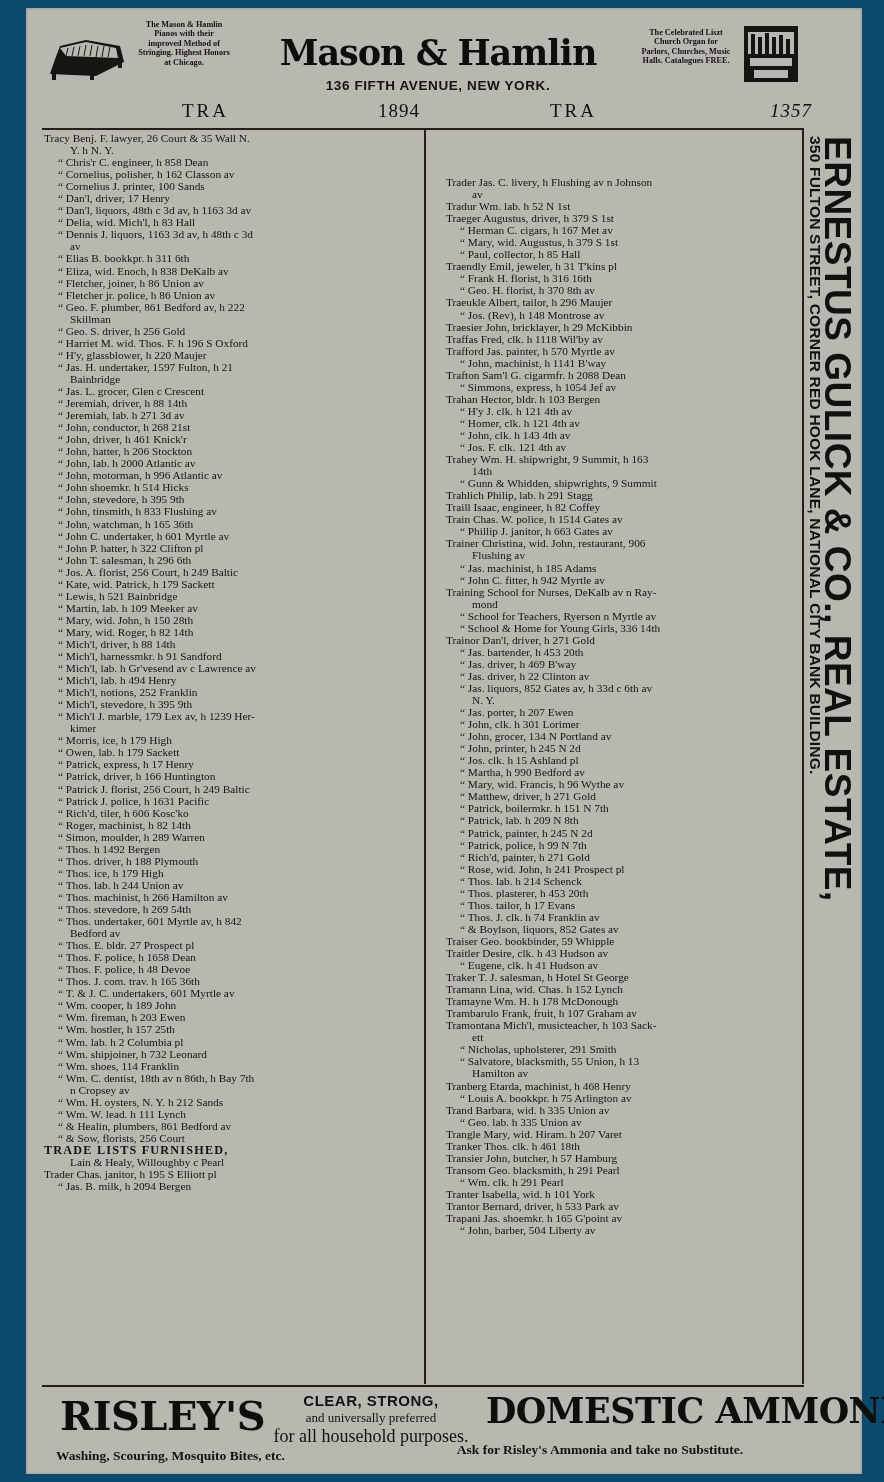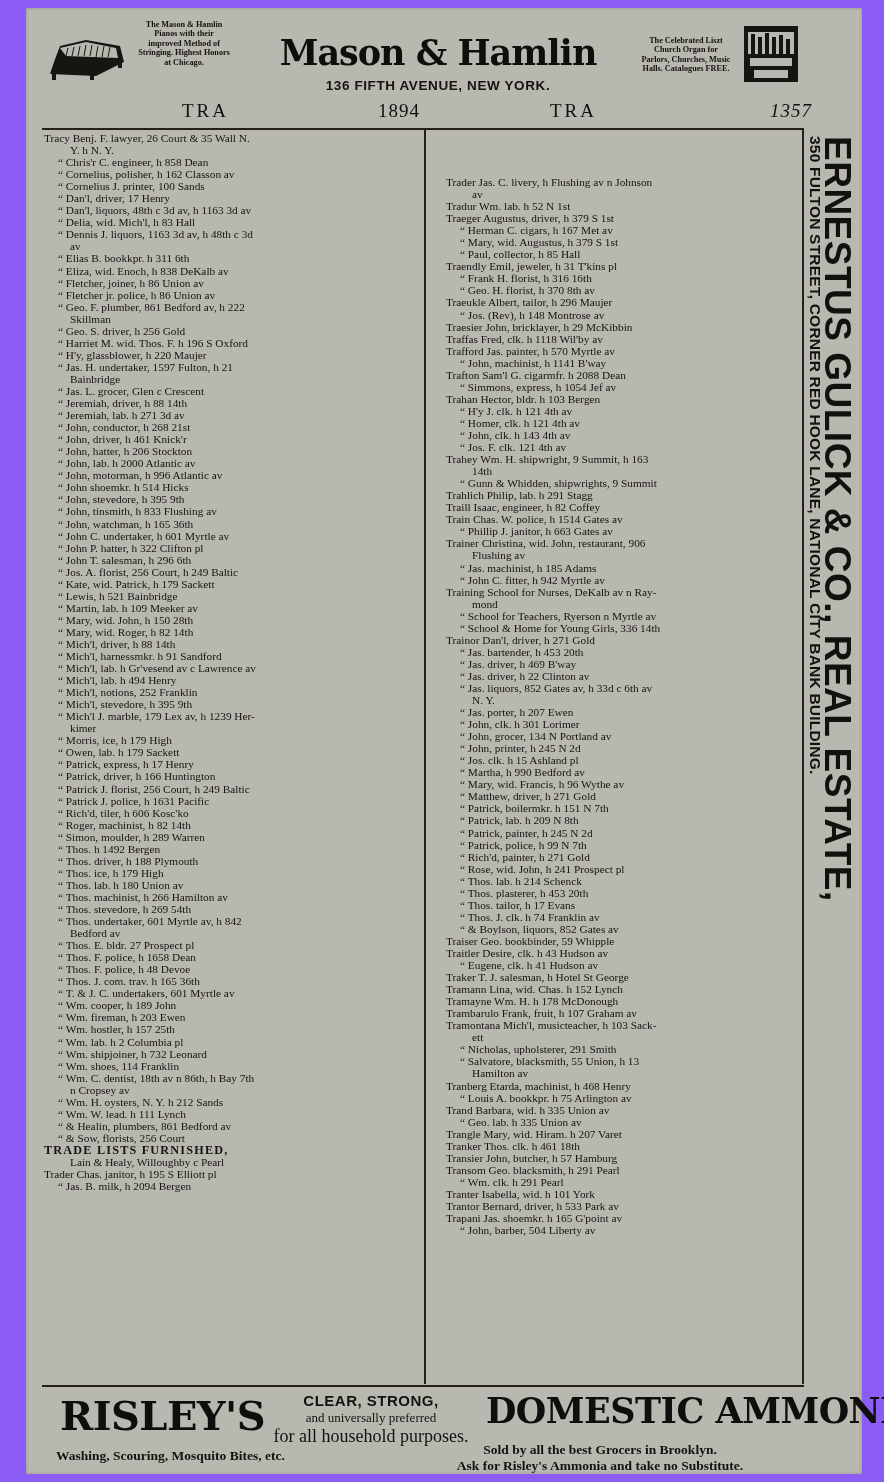--- a/index.html
+++ b/index.html
@@ -4,21 +4,21 @@
 <style>
   html, body {
     margin: 0;
     padding: 0;
     background: #8f8f8c;
   }
   .page {
     position: relative;
     width: 884px;
     height: 1482px;
-    background: #8b5cf6;
+    background: #0c4a6e;
     overflow: hidden;
     font-family: "Liberation Serif", serif;
   }
   .paper {
     position: absolute;
     left: 26px;
     top: 8px;
     width: 836px;
     height: 1466px;
     background: #b9b8b0;
@@ -72,21 +72,21 @@
     font-family: "Liberation Sans", sans-serif;
     font-weight: bold;
     font-size: 13.5px;
     letter-spacing: .6px;
     color: #15120f;
     margin-top: 2px;
   }
   .mh-right-text {
     position: absolute;
     left: 598px;
-    top: 24px;
+    top: 16px;
     width: 92px;
     font-size: 8.2px;
     line-height: 9.4px;
     font-weight: bold;
     text-align: center;
     color: #15120f;
   }
   .mh-organ {
     position: absolute;
     left: 700px;
@@ -372,21 +372,21 @@
           <div class="entry dq">“  Patrick, express, h 17 Henry</div>
           <div class="entry dq">“  Patrick, driver, h 166 Huntington</div>
           <div class="entry dq">“  Patrick J. florist, 256 Court, h 249 Baltic</div>
           <div class="entry dq">“  Patrick J. police, h 1631 Pacific</div>
           <div class="entry dq">“  Rich'd, tiler, h 606 Kosc'ko</div>
           <div class="entry dq">“  Roger, machinist, h 82 14th</div>
           <div class="entry dq">“  Simon, moulder, h 289 Warren</div>
           <div class="entry dq">“  Thos. h 1492 Bergen</div>
           <div class="entry dq">“  Thos. driver, h 188 Plymouth</div>
           <div class="entry dq">“  Thos. ice, h 179 High</div>
-          <div class="entry dq">“  Thos. lab. h 180 Union av</div>
+          <div class="entry dq">“  Thos. lab. h 244 Union av</div>
           <div class="entry dq">“  Thos. machinist, h 266 Hamilton av</div>
           <div class="entry dq">“  Thos. stevedore, h 269 54th</div>
           <div class="entry dq">“  Thos. undertaker, 601 Myrtle av, h 842</div>
           <div class="entry cont">Bedford av</div>
           <div class="entry dq">“  Thos. E. bldr. 27 Prospect pl</div>
           <div class="entry dq">“  Thos. F. police, h 1658 Dean</div>
           <div class="entry dq">“  Thos. F. police, h 48 Devoe</div>
           <div class="entry dq">“  Thos. J. com. trav. h 165 36th</div>
           <div class="entry dq">“  T. &amp; J. C. undertakers, 601 Myrtle av</div>
           <div class="entry dq">“  Wm. cooper, h 189 John</div>
@@ -506,19 +506,18 @@
     <div class="bottom-ad">
       <div class="ba-risleys">RISLEY'S</div>
       <div class="ba-mid">
         <div class="l1">CLEAR, STRONG,</div>
         <div class="l2">and universally preferred</div>
         <div class="l3">for all household purposes.</div>
       </div>
       <div class="ba-domestic">DOMESTIC AMMONIA</div>
       <div class="ba-wash">Washing, Scouring, Mosquito Bites, etc.</div>
       <div class="ba-sold">
-        <div>Sold by all the best Grocers in Brooklyn.</div>
         <div>Ask for Risley's Ammonia and take no Substitute.</div>
       </div>
     </div>
 
   </div>
 </div>
 
 </body></html>

